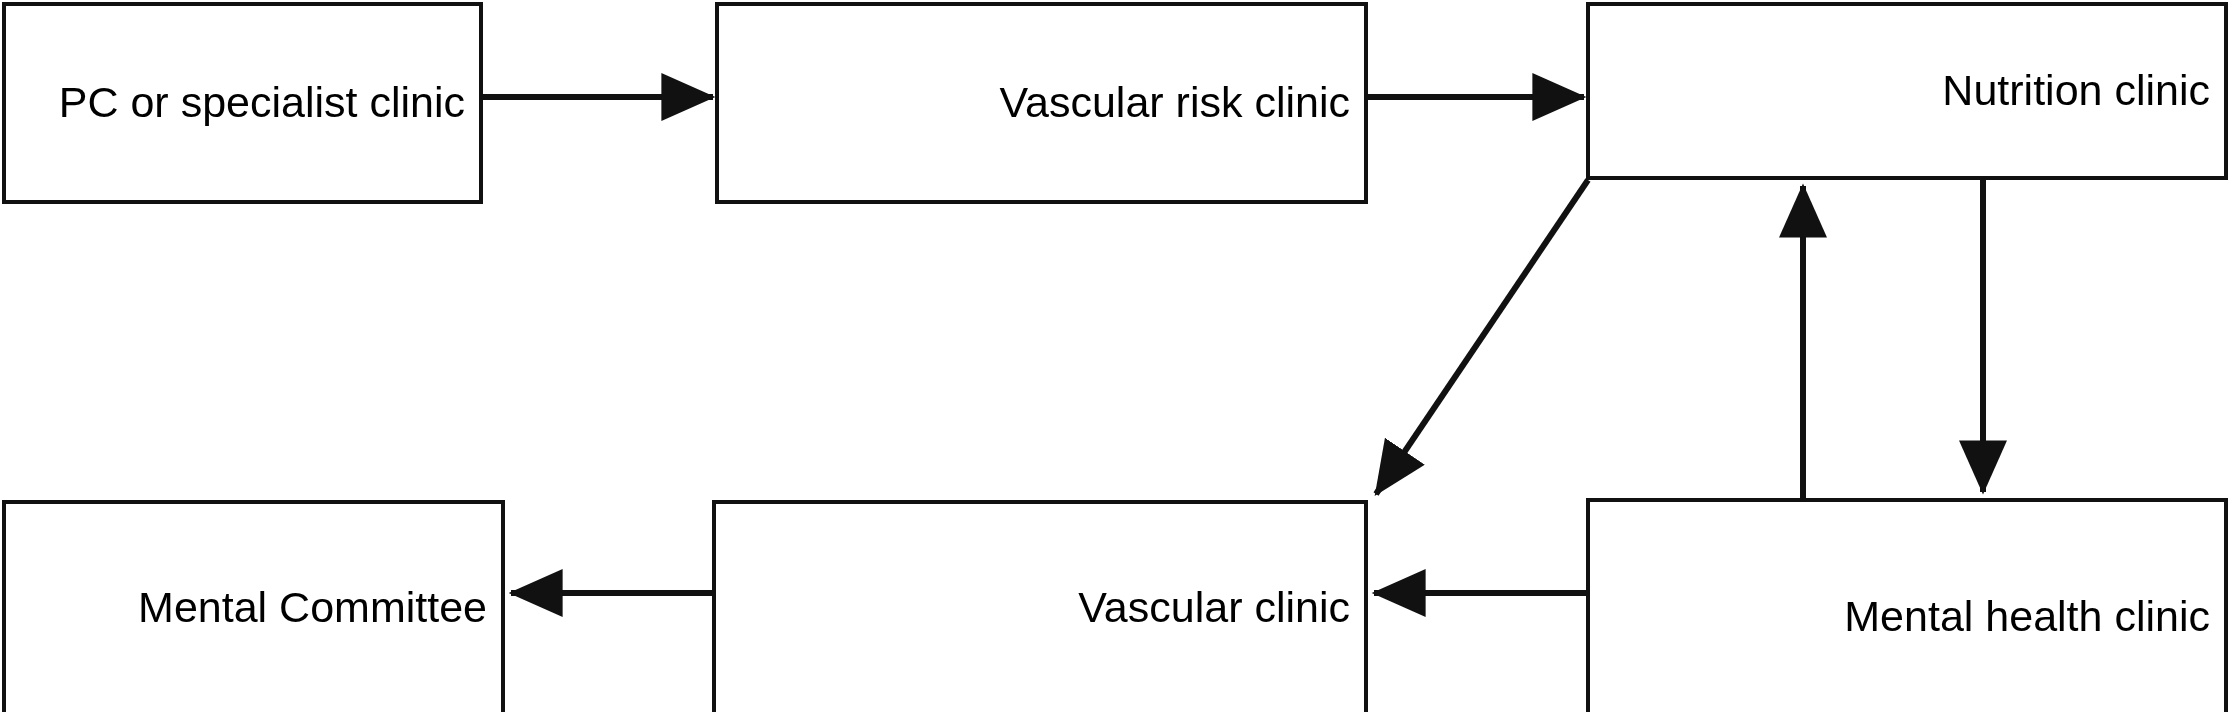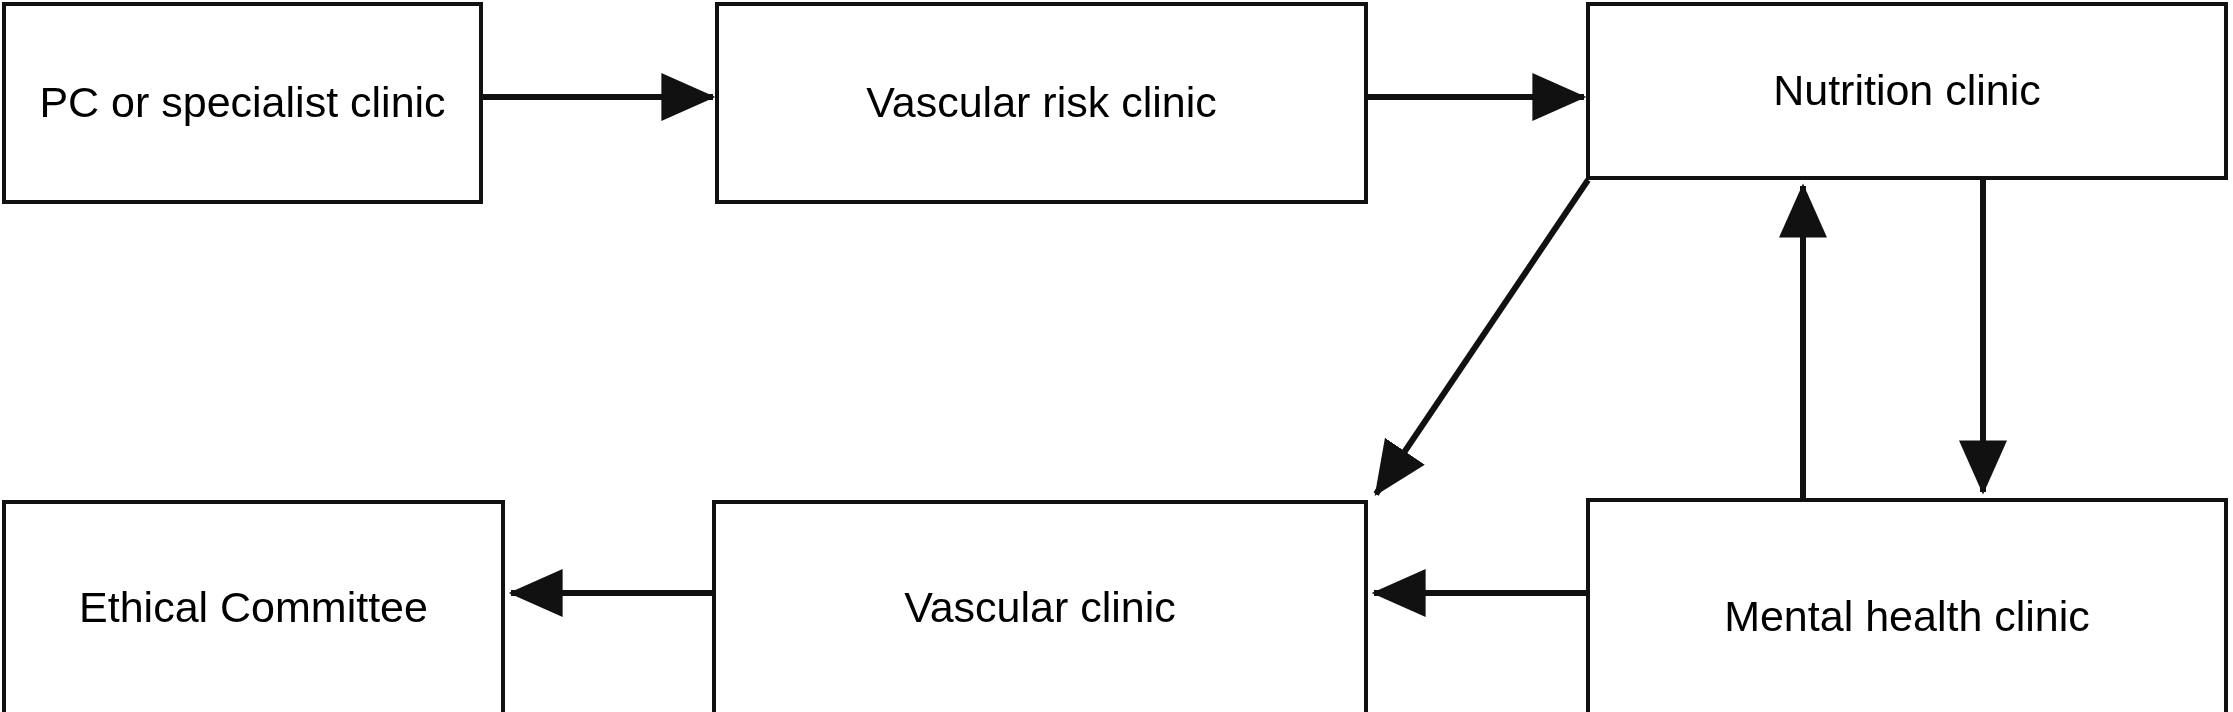--- a/index.html
+++ b/index.html
@@ -15,21 +15,21 @@
     overflow: hidden;
     font-family: "Liberation Sans", sans-serif;
   }
   .node {
     position: absolute;
     box-sizing: border-box;
     border: 4px solid #111111;
     background: #ffffff;
     display: flex;
     align-items: center;
-    justify-content: center;
+    justify-content: flex-end;
     text-align: center;
     color: #000000;
     font-size: 43px;
     line-height: 1.28;
     font-family: "Liberation Sans", sans-serif;
     z-index: 2;
   }
   .node span {
     display: block;
     padding: 0 14px;
@@ -90,21 +90,21 @@
 
   <div class="node" style="left: 1586px; top: 2px; width: 642px; height: 178px; border-color: rgb(17, 17, 17); color: rgb(0, 0, 0);">
     <span>Nutrition clinic</span>
   </div>
 
   <div class="node" style="left: 715px; top: 2px; width: 653px; height: 202px; border-color: rgb(17, 17, 17); color: rgb(0, 0, 0);">
     <span>Vascular risk clinic</span>
   </div>
 
   <div class="node" style="left: 2px; top: 500px; width: 503px; height: 216px; border-color: rgb(17, 17, 17); color: rgb(0, 0, 0);">
-    <span>Ethical Committee</span>
+    <span>Mental Committee</span>
   </div>
 
   <div class="node" style="left: 712px; top: 500px; width: 656px; height: 216px; border-color: rgb(17, 17, 17); color: rgb(0, 0, 0);">
     <span>Vascular clinic</span>
   </div>
 
   <div class="node" style="left: 1586px; top: 498px; width: 642px; height: 238px; border-color: rgb(17, 17, 17); color: rgb(0, 0, 0);">
     <span>Mental health clinic</span>
   </div>
 

